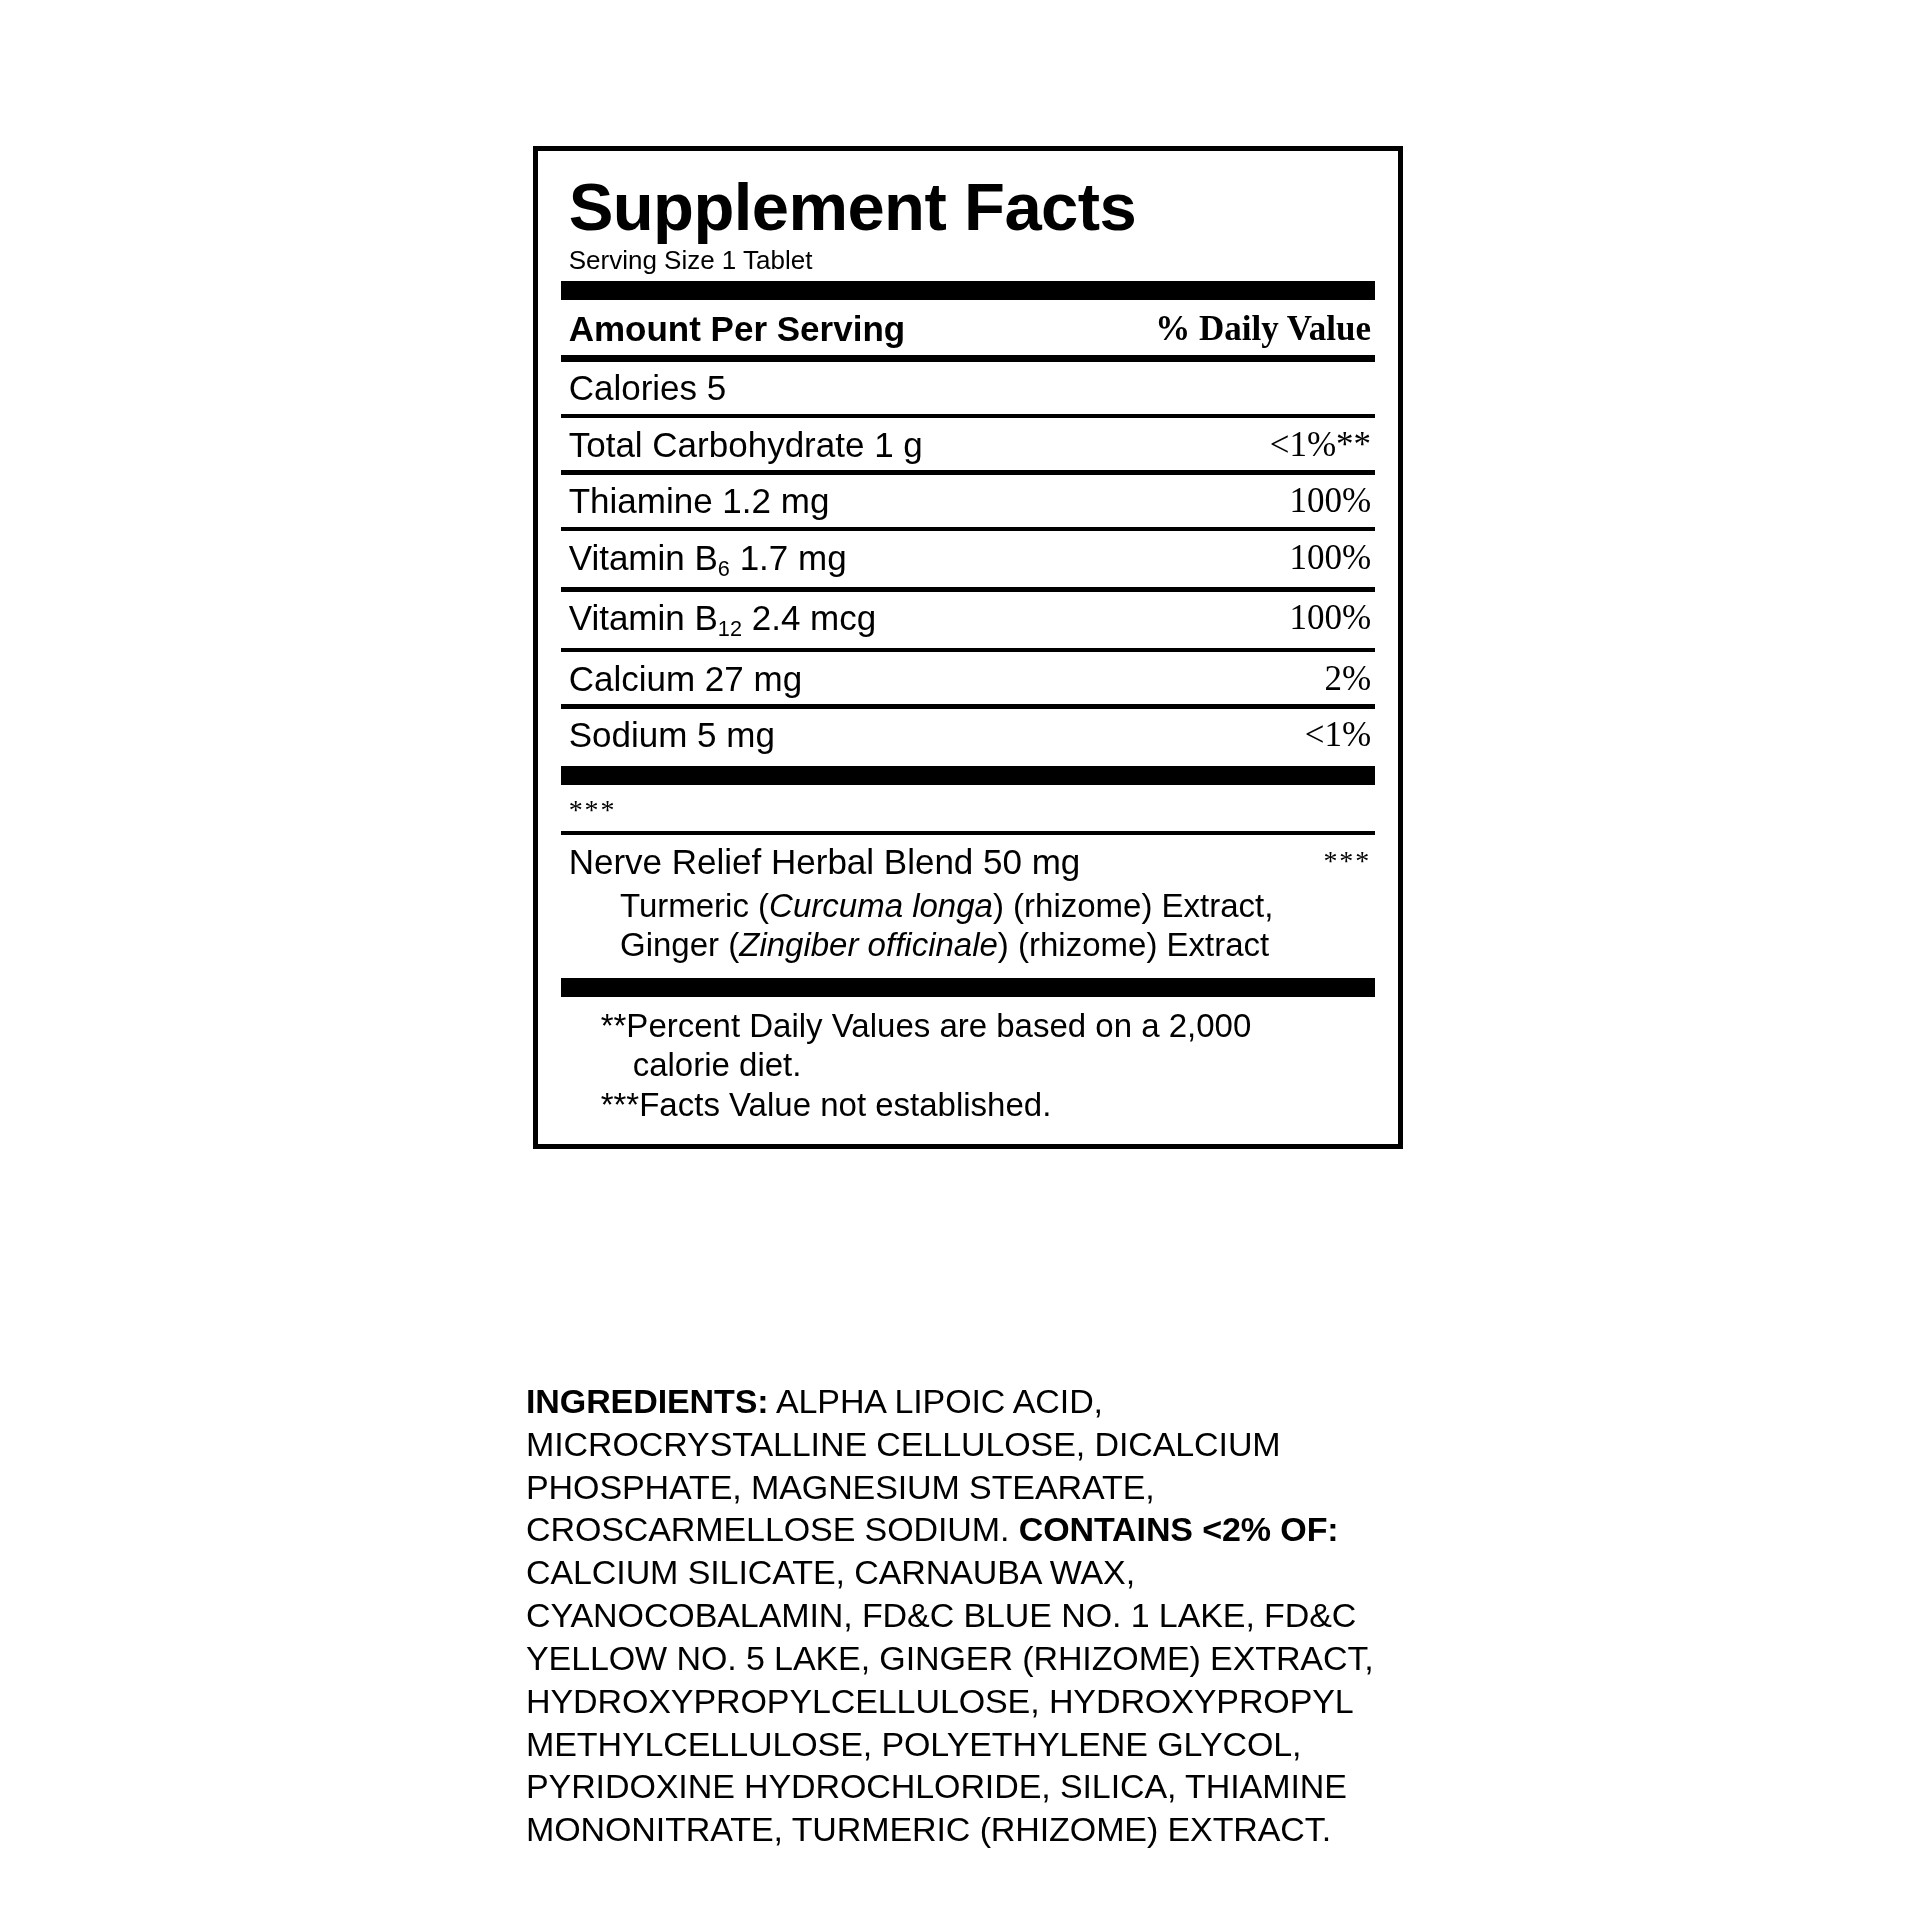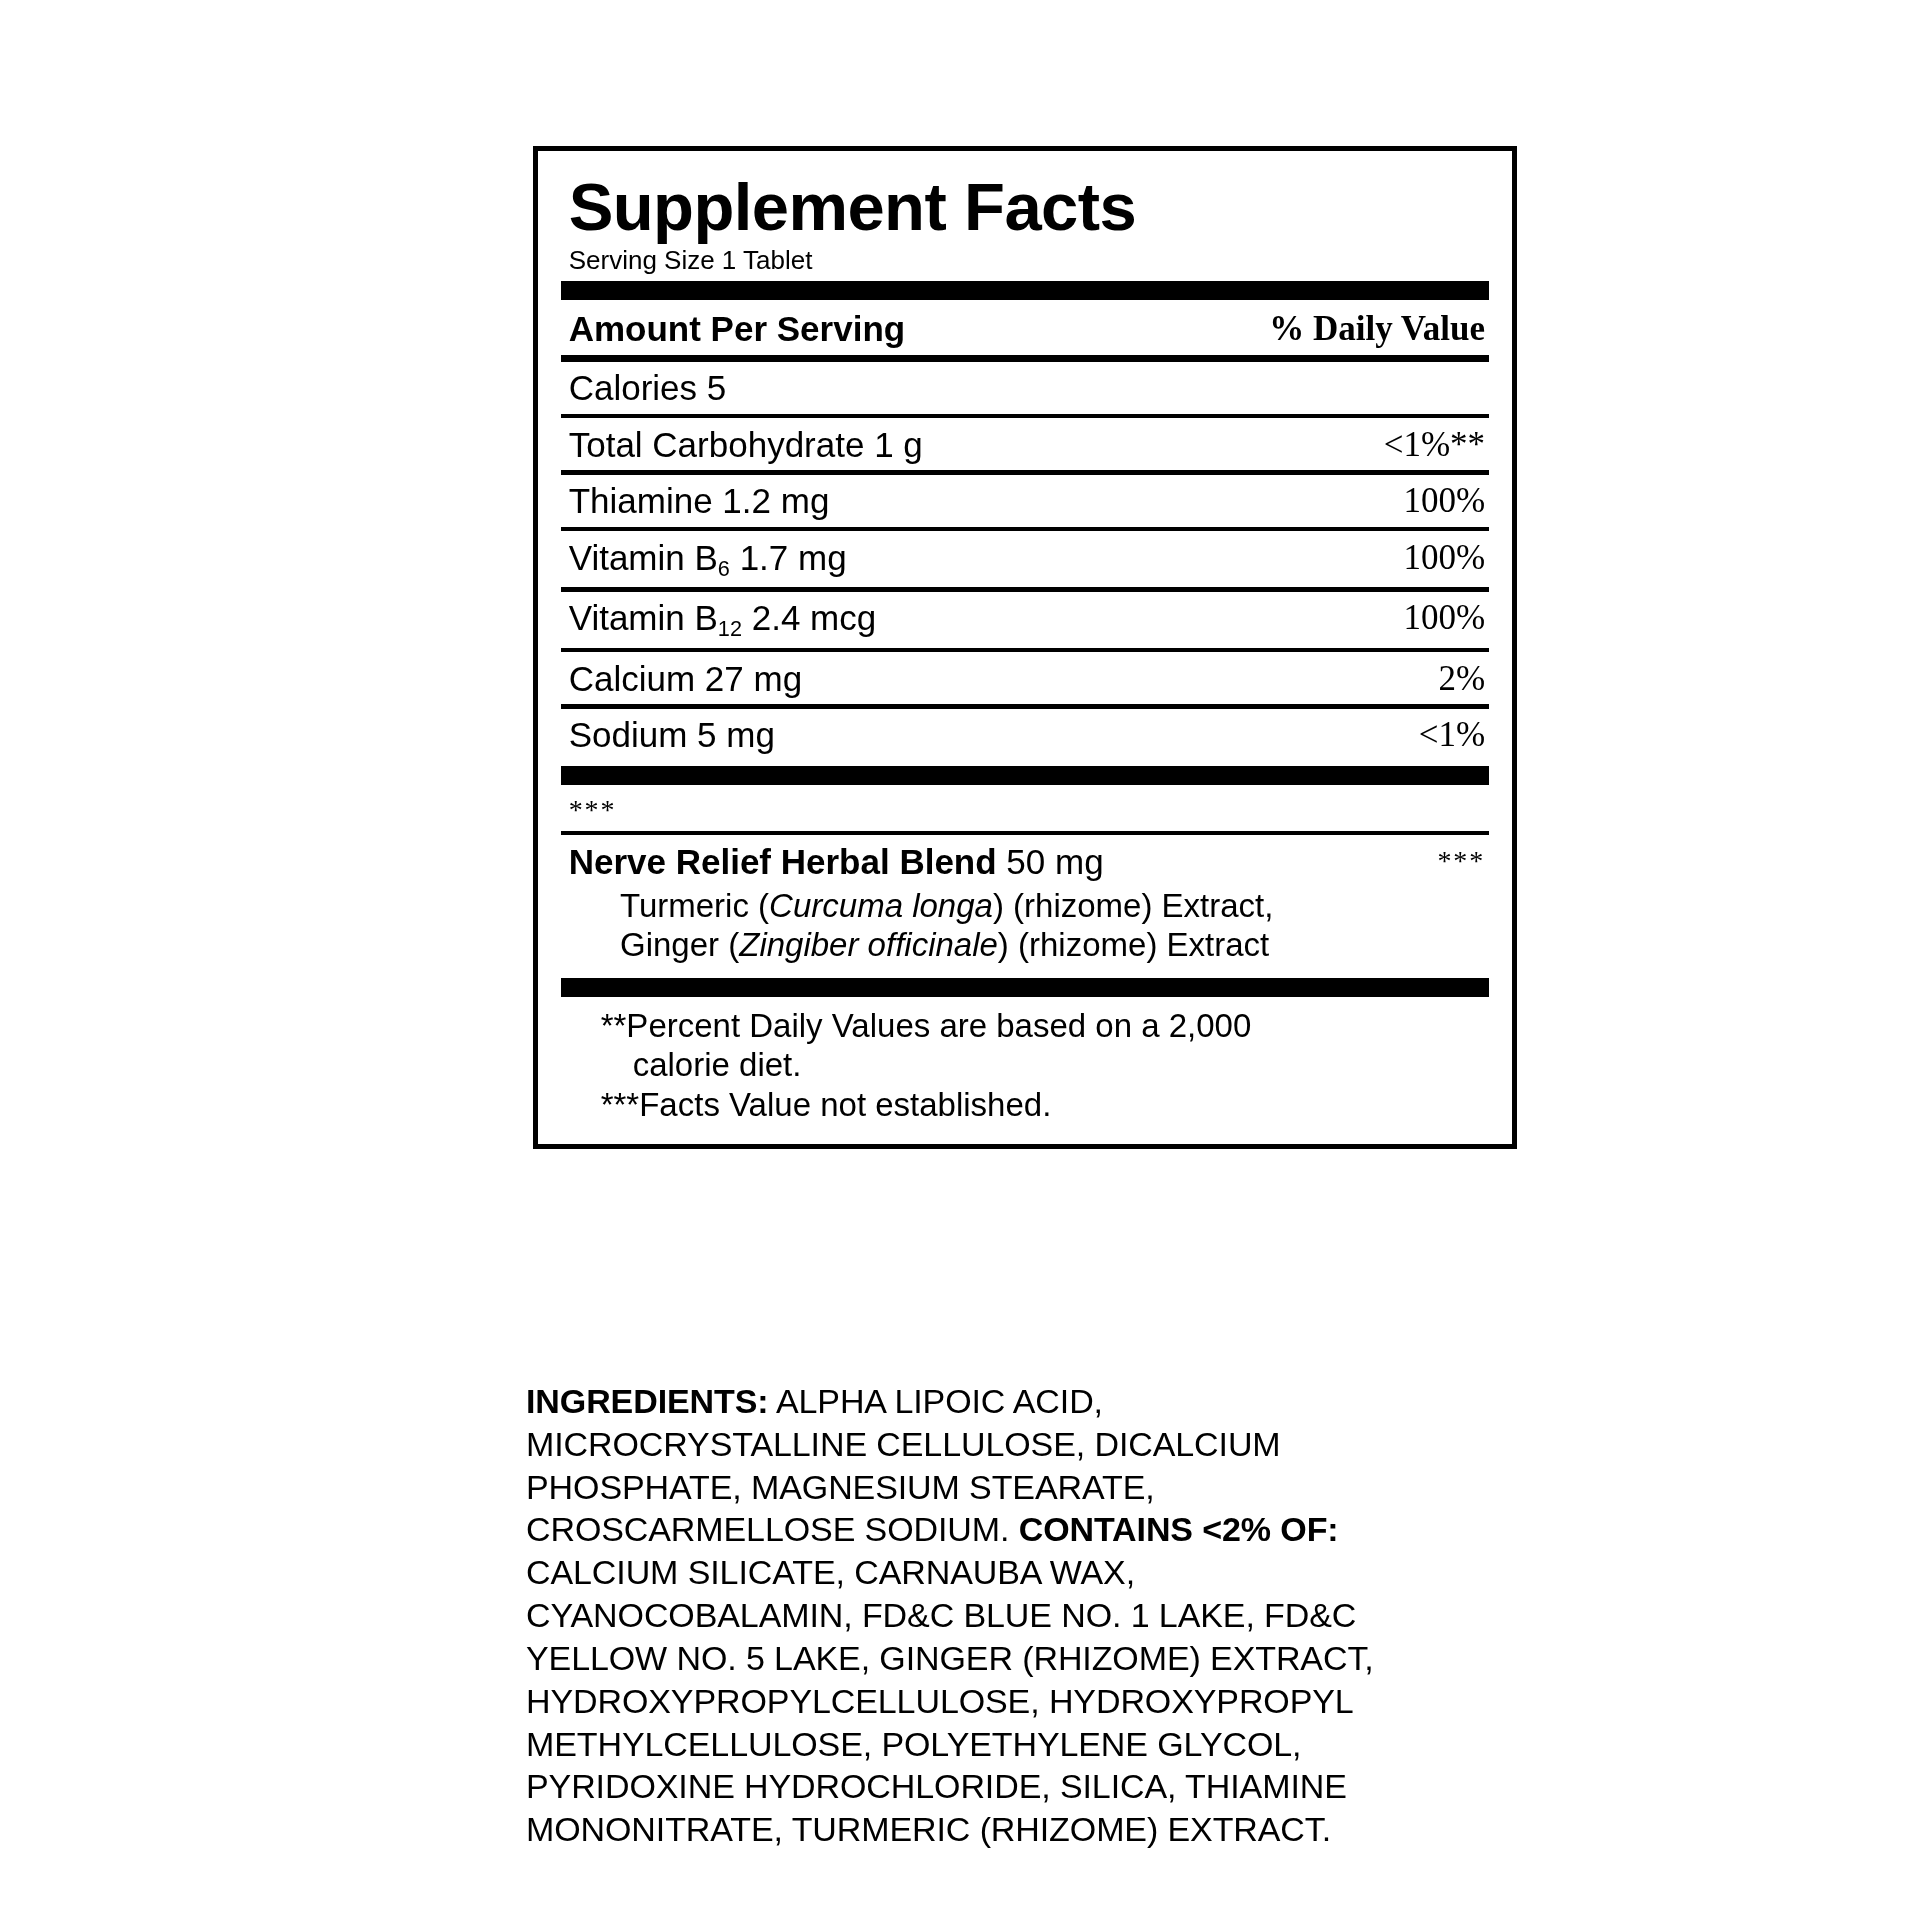--- a/index.html
+++ b/index.html
@@ -18,21 +18,21 @@
     position: relative;
     width: 1926px;
     height: 1926px;
     box-sizing: border-box;
   }
   
   .sf-panel {
     position: absolute;
     left: 533px;
     top: 146px;
-    width: 984px;
+    width: 870px;
     box-sizing: border-box;
     border: 5.8px solid #000;
     background: #fff;
     padding: 16.7px 23px 19px 23px;
   }
   .sf-title {
     font-size: 67px;
     font-weight: bold;
     line-height: 1.02;
     letter-spacing: -0.6px;
@@ -74,21 +74,21 @@
     padding-top: 9px;
     padding-bottom: 6.4px;
   }
   .sub { font-size: 0.62em; vertical-align: -0.28em; }
   .stars {
     font-size: 28px;
     letter-spacing: 1.9px;
     line-height: 1;
     padding-top: 5.1px;
   }
-  .blend-name { font-weight: bold; }
+  .blend-name { font-weight: normal; }
   .blend-list {
     font-size: 33px;
     line-height: 1.18;
     padding: 0 0 7.7px 59px;
   }
   .it { font-style: italic; }
   .foot {
     font-size: 33px;
     line-height: 1.16;
     padding: 10.3px 0 0 7.7px;

